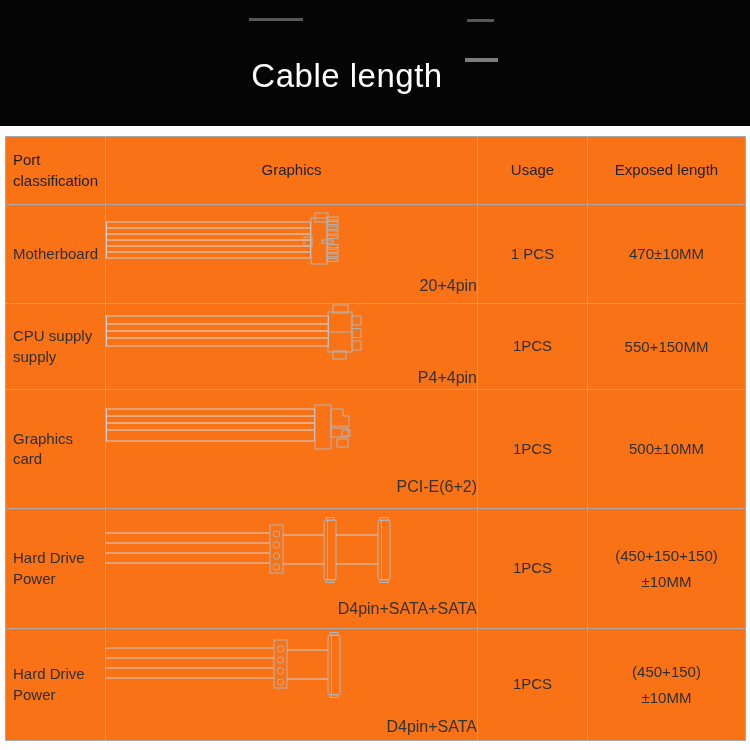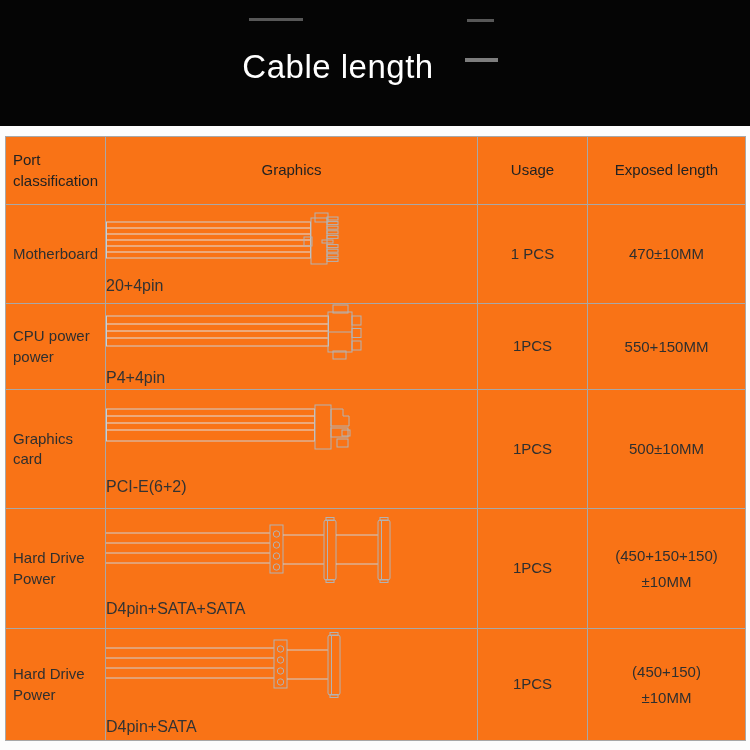--- a/index.html
+++ b/index.html
@@ -9,21 +9,21 @@
     font-family:"Liberation Sans","DejaVu Sans",sans-serif;
     color:#2f2f2f;
   }
   
   .hero{
     position:absolute;left:0;top:0;width:750px;height:126px;
     background:#050505;
   }
   .hero-title{
     position:absolute;left:334px;top:44px;transform:translateX(-50%);
-    margin:4px;font-size:33px;font-weight:400;color:#ffffff;white-space:nowrap;
+    margin:13px;font-size:33px;font-weight:400;color:#ffffff;white-space:nowrap;
     letter-spacing:0.5px;
   }
   .dash{position:absolute;background:#575757;}
   .dash-1{left:249px;top:18px;width:54px;height:3px;}
   .dash-2{left:467px;top:19px;width:27px;height:3px;}
   .dash-3{left:465px;top:58px;width:33px;height:4px;background:#7d7d7d;}
 
   
   .spec-table{
     position:absolute;left:5px;top:136px;width:740px;
@@ -48,21 +48,21 @@
   }
   .head{color:#222;}
   .col-exposed{white-space:pre-line;line-height:1.7;}
   
   .iface{
     flex-direction:column;align-items:flex-start;justify-content:center;
     padding:0;
   }
   .iface svg{display:block;}
   .iface-label{
-    width:100%;text-align:left;font-size:16px;color:#333;margin-top:7px;
+    width:100%;text-align:right;font-size:16px;color:#333;margin-top:7px;
   }
   .row-3 .iface-label{margin-top:20px;}
   .row-4 .iface-label{margin-top:9px;}
   .row-5 .iface-label{margin-top:12px;}
 </style>
 </head>
 <body>
 
 <div class="hero">
   <span class="dash dash-1"></span>
@@ -99,21 +99,21 @@
       <rect x="221" y="32.6" width="11" height="3"></rect>
       <rect x="221" y="37.2" width="11" height="3"></rect>
       <rect x="221" y="41.8" width="11" height="3"></rect>
       <rect x="221" y="46.4" width="11" height="3"></rect>
     </svg>
     <div class="iface-label">20+4pin</div>
   </div>
   <div class="cell">1 PCS</div>
   <div class="cell col-exposed">470±10MM</div>
 
-  <div class="cell col-port row-2">CPU power power</div>
+  <div class="cell col-port row-2">CPU supply supply</div>
   <div class="cell iface row-2">
     <svg width="262" height="56" viewBox="0 0 262 56" fill="none" stroke="#b3b3b3" stroke-width="1">
       <rect x="0.5" y="12" width="222" height="30" stroke="#cfcfcf"></rect>
       <line x1="1" y1="20" x2="222" y2="20" stroke="#e0e0e0"></line>
       <line x1="1" y1="27" x2="222" y2="27" stroke="#e0e0e0"></line>
       <line x1="1" y1="34" x2="222" y2="34" stroke="#e0e0e0"></line>
       <rect x="222" y="8" width="24" height="40"></rect>
       <line x1="222" y1="28" x2="246" y2="28"></line>
       <rect x="227" y="1" width="15" height="8"></rect>
       <rect x="227" y="47" width="13" height="8"></rect>

